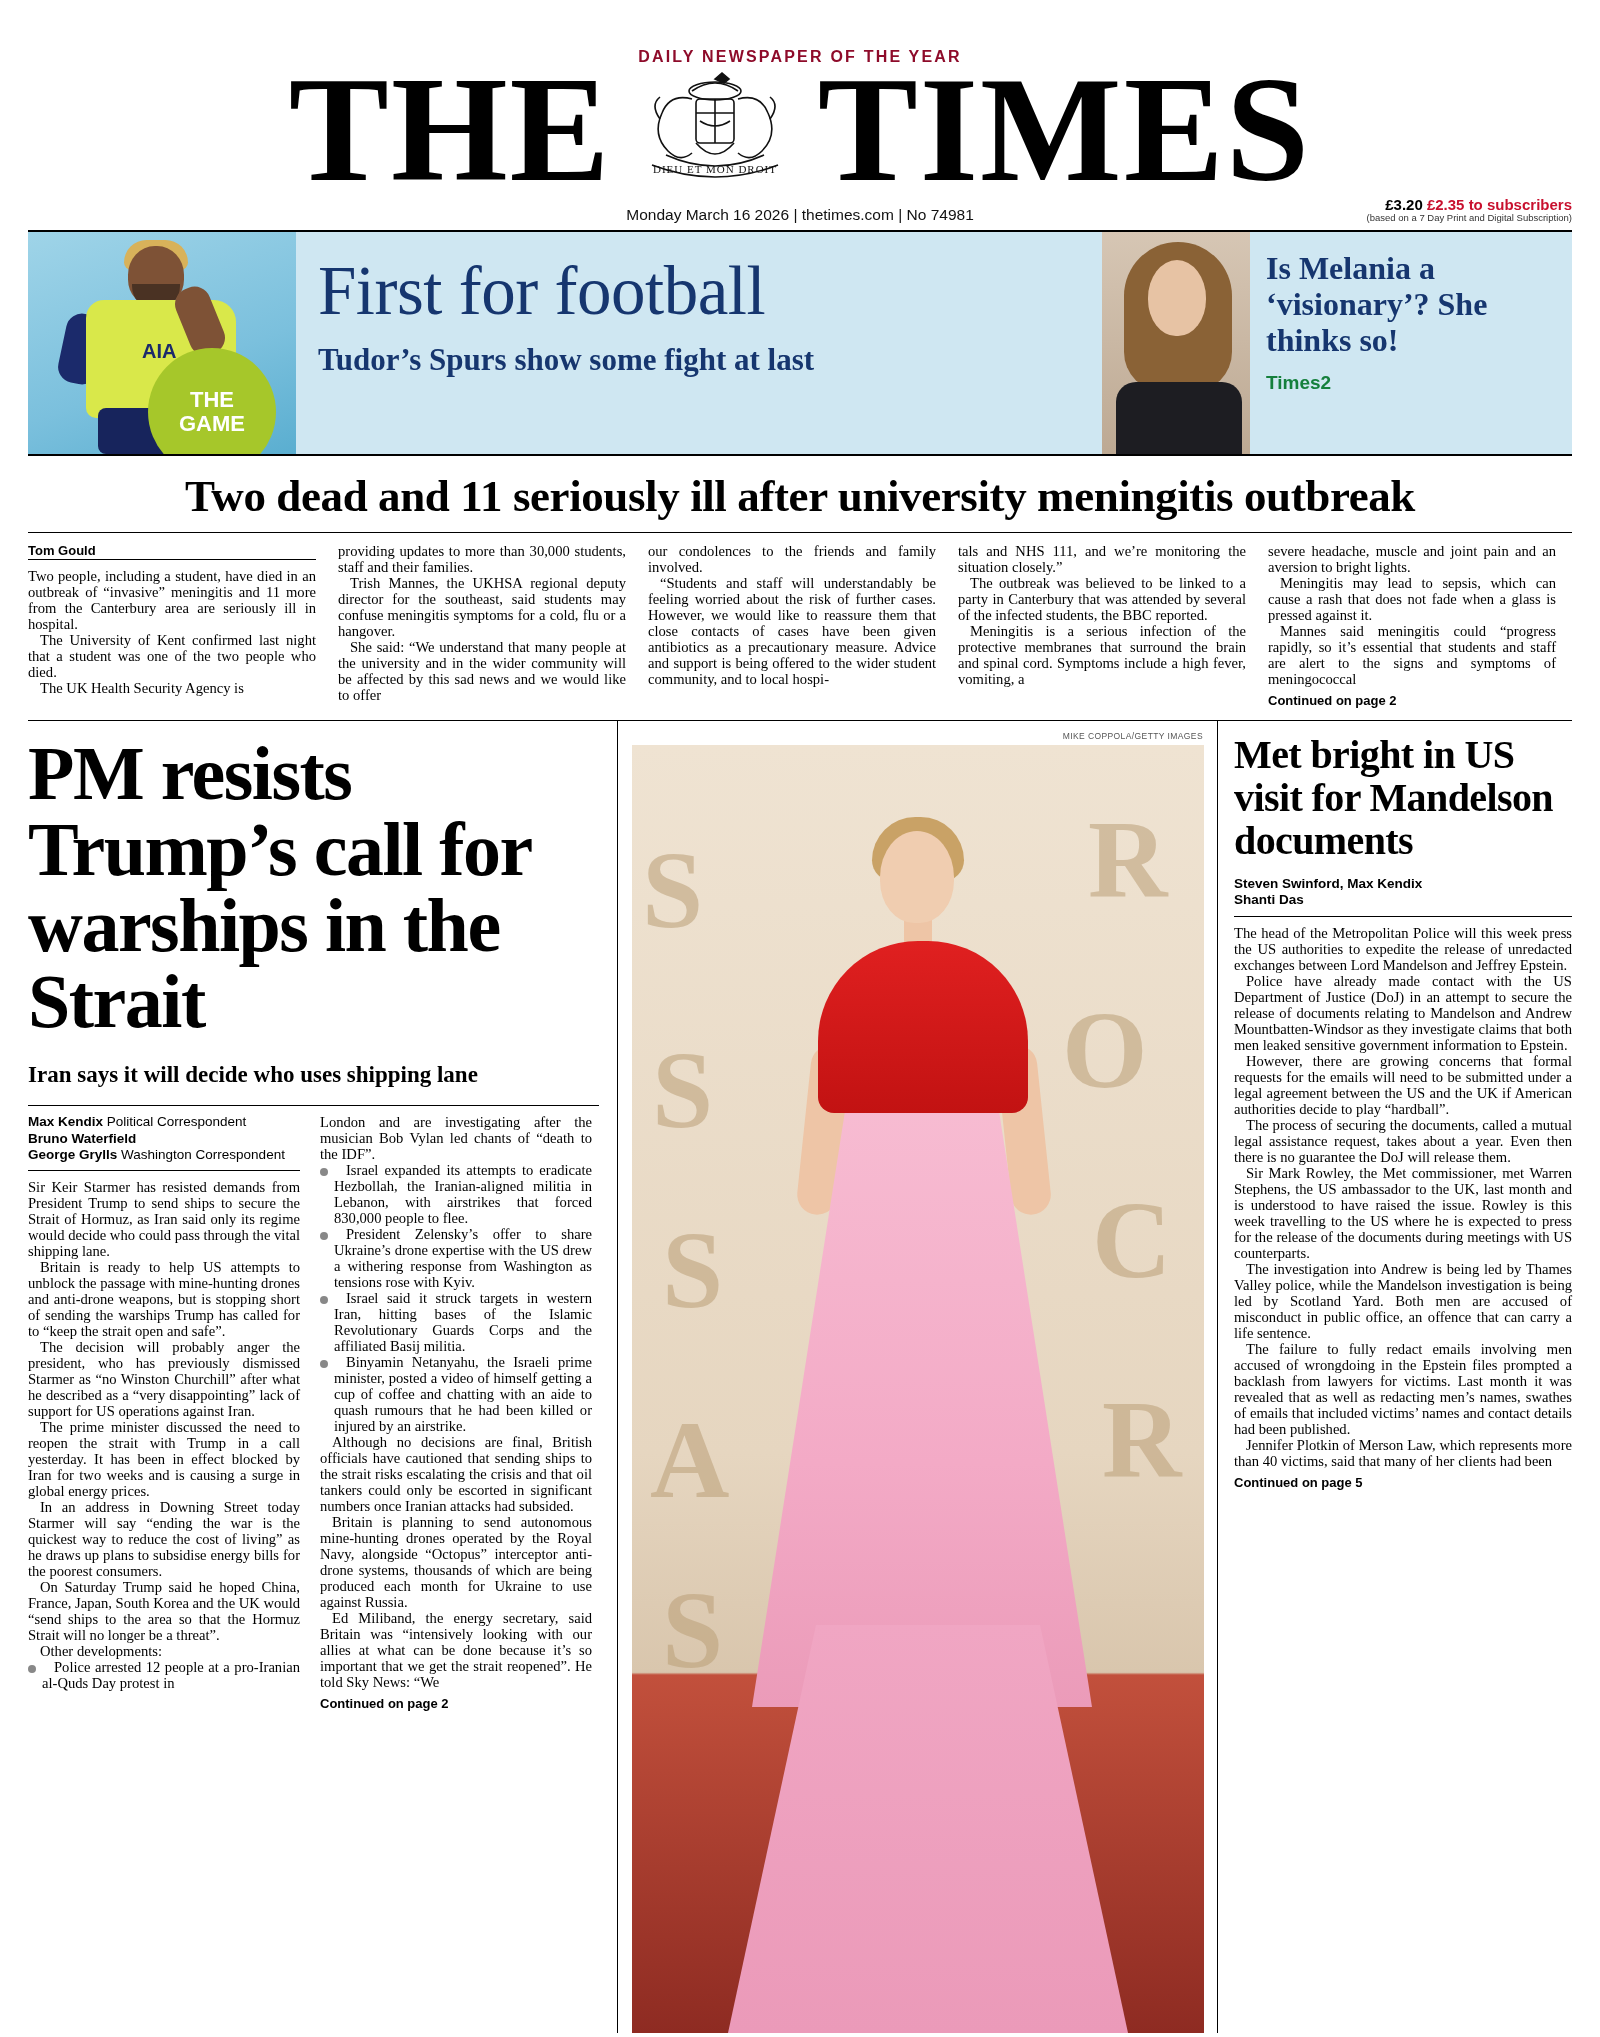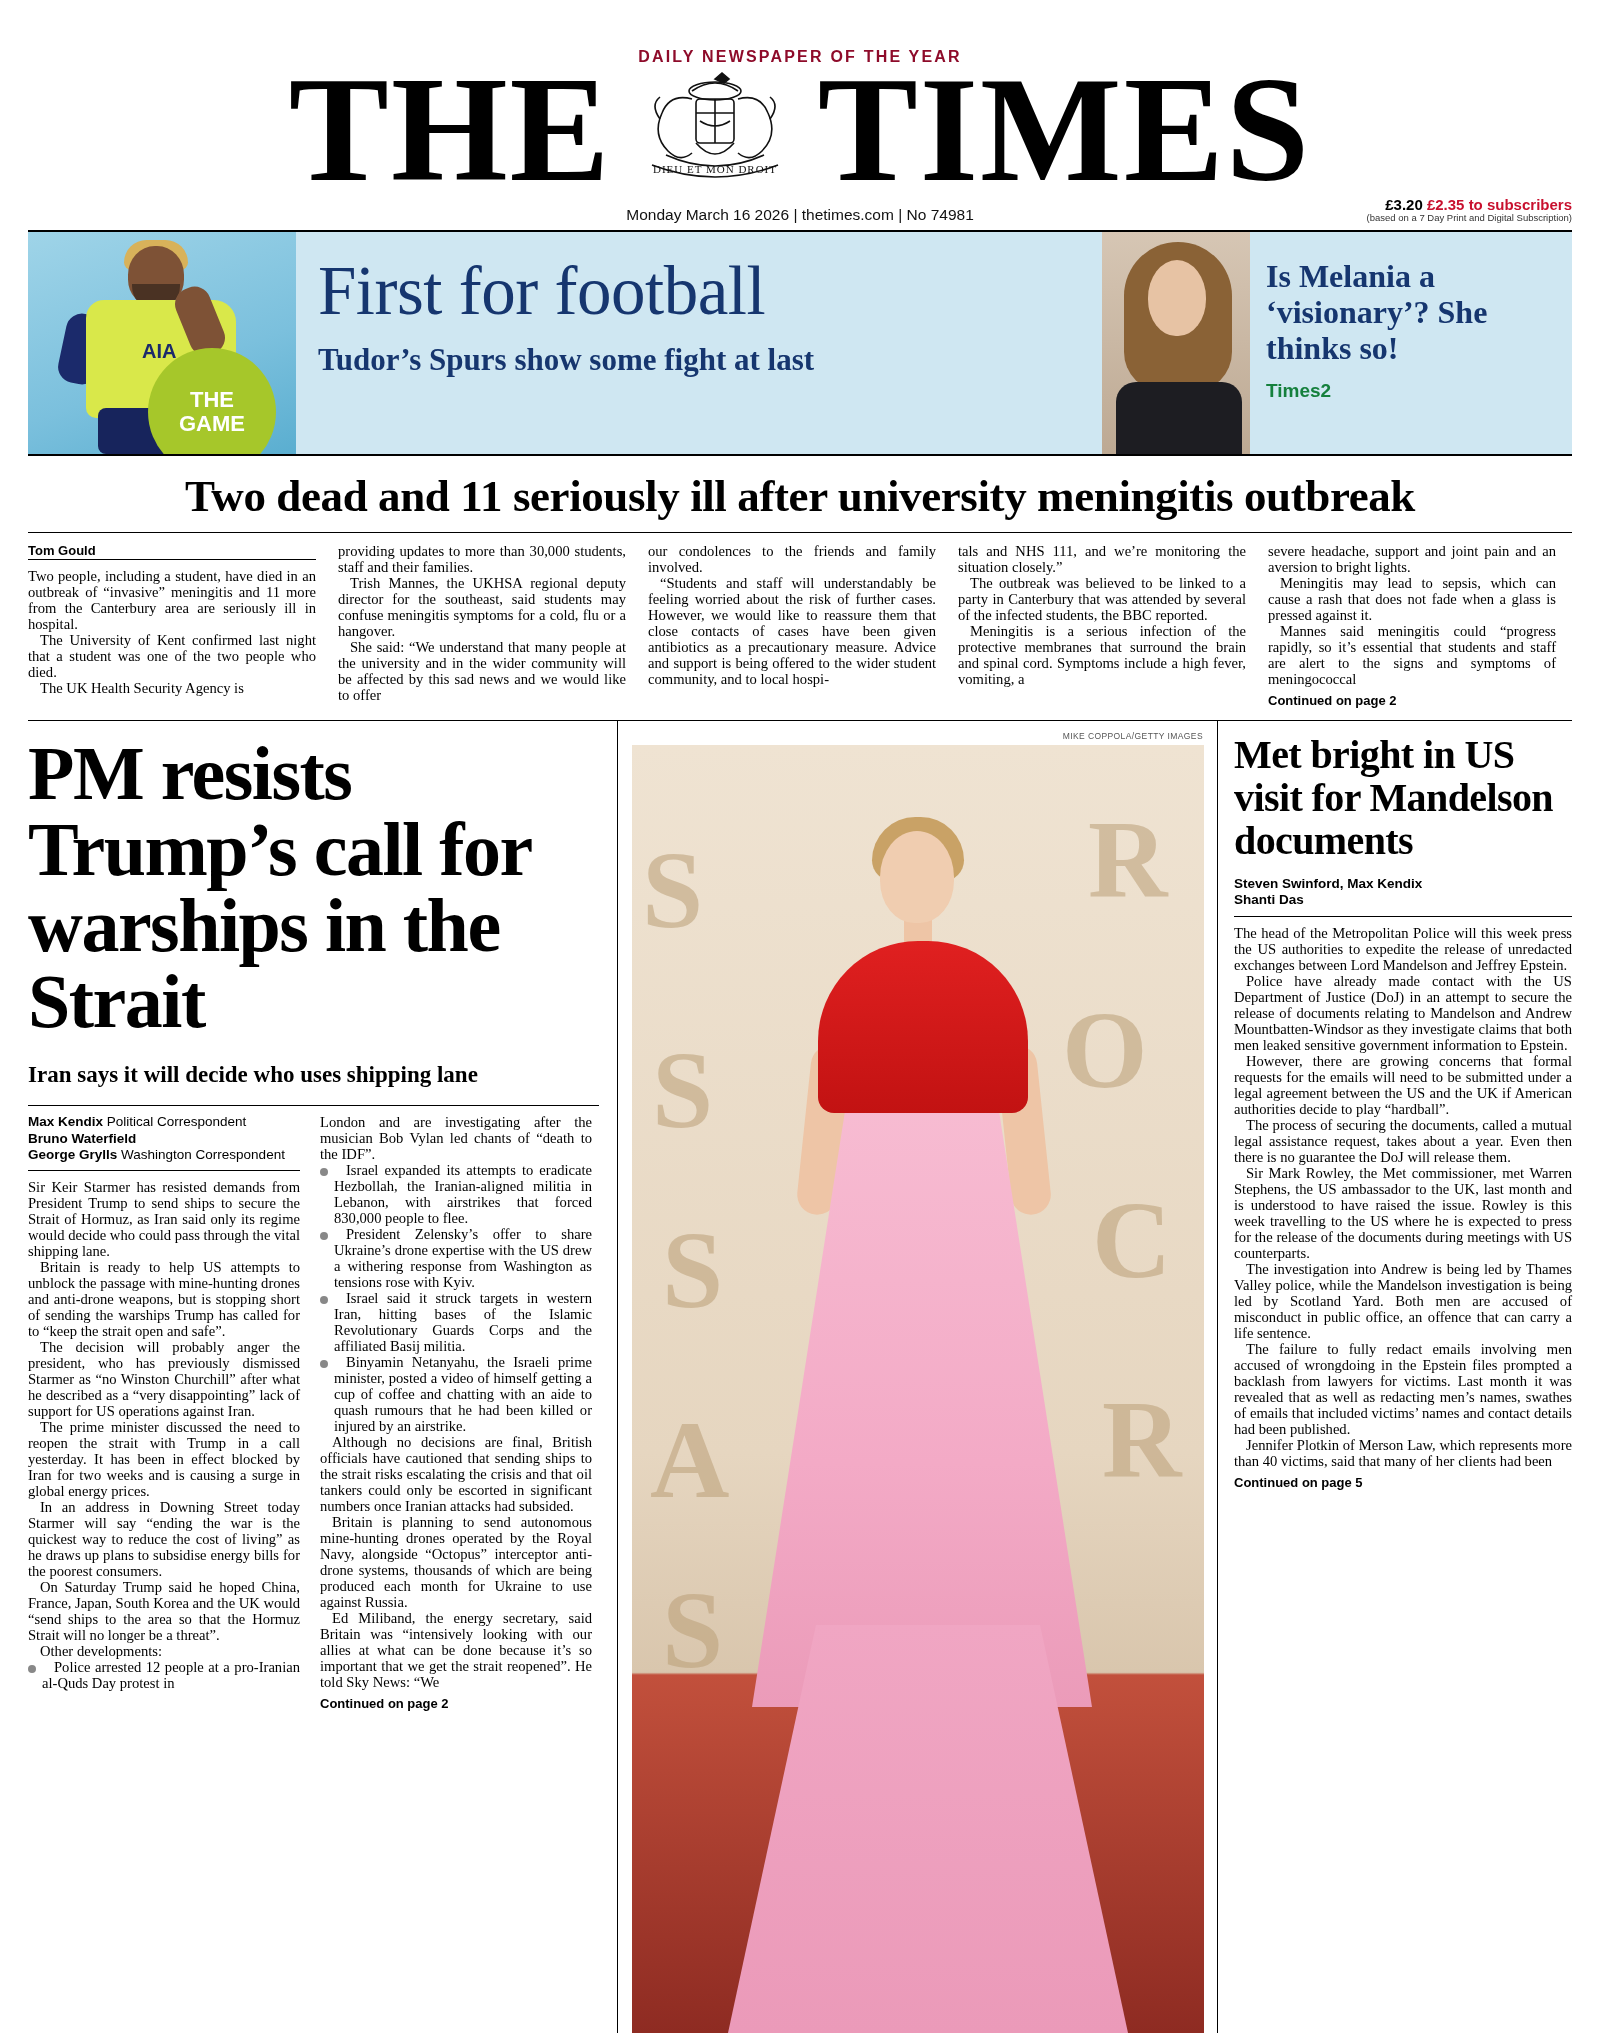--- a/index.html
+++ b/index.html
@@ -195,21 +195,21 @@
   }
   .melania-photo .m-face {
     position:absolute; left:46px; top:28px; width:58px; height:76px;
     background:#e7c3a4; border-radius: 50% 50% 48% 48%;
   }
   .melania-photo .m-body {
     position:absolute; left:14px; top:150px; width:126px; height:80px;
     background:#1d1d22; border-radius: 20px 20px 0 0;
   }
   .melania-text {
-    padding: 26px 8px 0 16px;
+    padding: 18px 8px 0 16px;
   }
   .melania-head {
     font-size: 32px;
     line-height: 36px;
     font-weight: bold;
     color: #16366f;
   }
   .melania-kicker {
     margin-top: 14px;
     font-family: "Liberation Sans", sans-serif;
@@ -509,21 +509,21 @@
     </div>
     <div class="top-col">
       <div class="body-text">
         <p>tals and NHS 111, and we’re monitoring the situation closely.”</p>
         <p>The outbreak was believed to be linked to a party in Canterbury that was attended by several of the infected students, the BBC reported.</p>
         <p>Meningitis is a serious infection of the protective membranes that surround the brain and spinal cord. Symptoms include a high fever, vomiting, a</p>
       </div>
     </div>
     <div class="top-col">
       <div class="body-text">
-        <p>severe headache, support and joint pain and an aversion to bright lights.</p>
+        <p>severe headache, muscle and joint pain and an aversion to bright lights.</p>
         <p>Meningitis may lead to sepsis, which can cause a rash that does not fade when a glass is pressed against it.</p>
         <p>Mannes said meningitis could “progress rapidly, so it’s essential that students and staff are alert to the signs and symptoms of meningococcal</p>
       </div>
       <div class="cont">Continued on page 2</div>
     </div>
   </div>
 
   <div class="main-grid">
 
     <div class="col-left">

